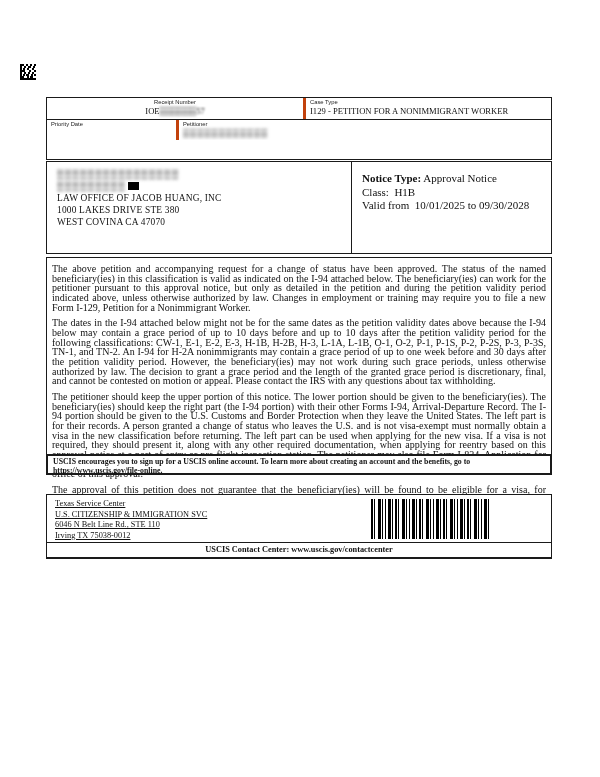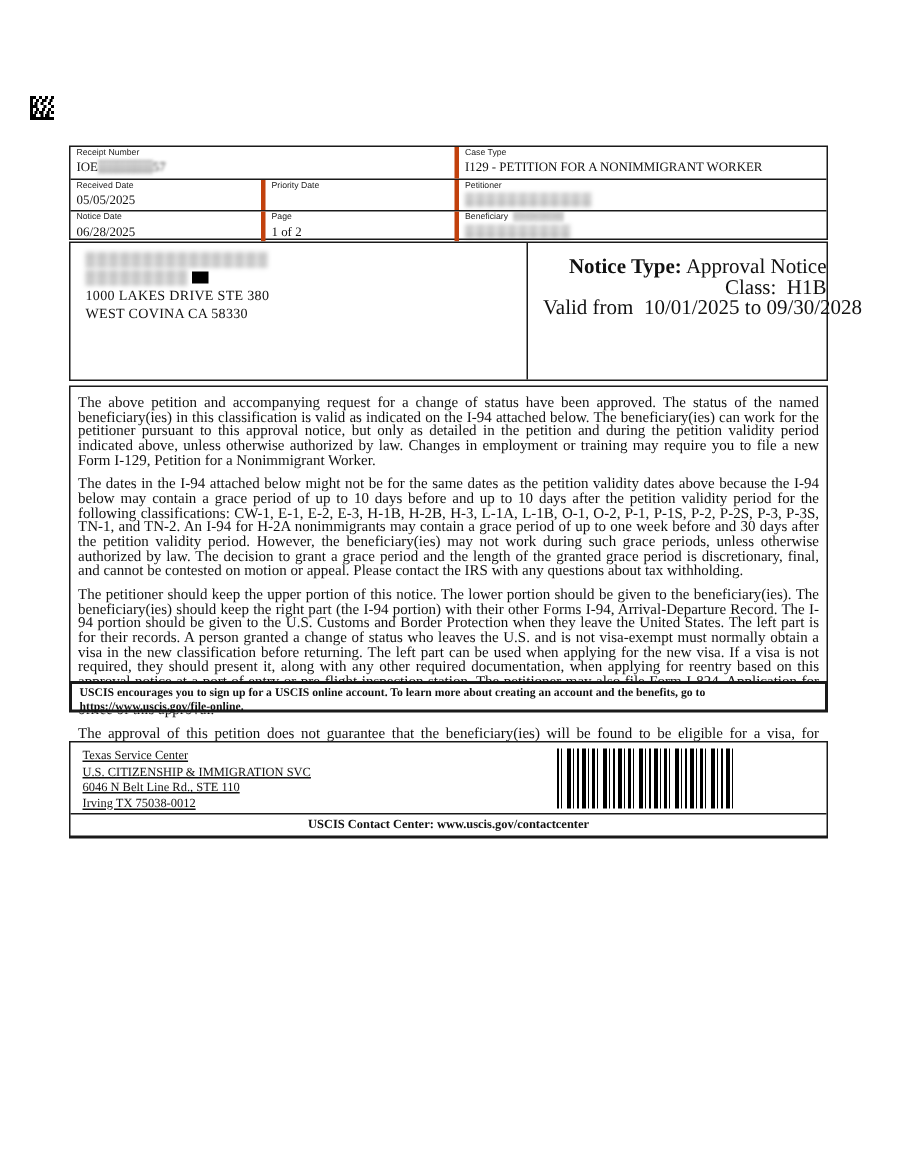--- a/index.html
+++ b/index.html
@@ -19,38 +19,38 @@
   
   .dm { position:absolute; left:20px; top:64px; width:16px; height:16px; }
 
   
   .hdr-row { display:flex; height:21px; }
   .hdr-row + .hdr-row { border-top:1px solid #1a1a1a; }
   .cell { padding:1px 4px; overflow:hidden; }
   .cell + .cell { border-left:3px solid #c2410c; }
   .lbl { font-family:"Liberation Sans", sans-serif; font-size:5.8px; color:#222; line-height:7px; }
   .val { font-size:8.6px; line-height:10px; white-space:nowrap; }
-  .w-receipt { width:256px; }
+  .w-receipt { width:256px;text-align:center; }
   .w-casetype { flex:1; }
   .w-c1 { width:127px; }
   .w-c2 { width:129px; }
   .w-c3 { flex:1; }
 
   
   .redact { filter:blur(1.5px); color:#2a2a2a; letter-spacing:1px; display:inline-block; }
   .redact-lite { filter:blur(1.2px); color:#2a2a2a; display:inline-block; }
   .blackbox { display:inline-block; width:11px; height:8px; background:#000; vertical-align:middle; margin-left:2px; filter:none; }
 
   
   .addr-wrap { display:flex; height:100%; }
   .addr-left { flex:1; padding:7px 0 0 10px; }
   .addr-right { width:200px; border-left:1px solid #1a1a1a; padding:10px 0 0 10px; }
   .addr-line { font-size:9.4px; line-height:12.2px; letter-spacing:.2px; white-space:nowrap; }
   .addr-redact { font-size:9.4px; line-height:11.5px; }
-  .nt-line { font-size:14px; line-height:13.6px; white-space:nowrap;text-align:right; }
+  .nt-line { font-size:11px; line-height:13.6px; white-space:nowrap; }
   .b { font-weight:bold; }
 
   
   .body-box { padding:3px 5px 0 5px; }
   .body-box p { font-size:10px; line-height:9.65px; text-align:justify; margin:3px 0 6px 0; }
 
   
   .strip { font-size:7.8px; line-height:10px; padding:1px 5px; }
   .strip-bold { font-weight:bold; border-width:2px; padding:1px 5px; line-height:9.3px; }
 
@@ -108,56 +108,39 @@
         <div class="cell w-receipt">
           <div class="lbl">Receipt Number</div>
           <div class="val"><span>IOE</span><span class="redact-lite" style="font-size:8.6px;">▒▒▒▒▒▒57</span></div>
         </div>
         <div class="cell w-casetype">
           <div class="lbl">Case Type</div>
           <div class="val">I129 - PETITION FOR A NONIMMIGRANT WORKER</div>
         </div>
       </div>
       <div class="hdr-row">
-        <div class="cell w-c1">
-          <div class="lbl">Received Date</div>
-          <div class="val">05/05/2025</div>
-        </div>
         <div class="cell w-c2">
           <div class="lbl">Priority Date</div>
           <div class="val"></div>
         </div>
         <div class="cell w-c3">
           <div class="lbl">Petitioner</div>
           <div class="val"><span class="redact" style="font-size:8.6px;">▒▒▒▒▒▒▒▒▒▒▒▒</span></div>
         </div>
       </div>
-      <div class="hdr-row">
-        <div class="cell w-c1">
-          <div class="lbl">Notice Date</div>
-          <div class="val">06/28/2025</div>
-        </div>
-        <div class="cell w-c2">
-          <div class="lbl">Page</div>
-          <div class="val">1 of 2</div>
-        </div>
-        <div class="cell w-c3">
-          <div class="lbl"><span>Beneficiary</span>&nbsp;&nbsp;<span class="redact-lite" style="font-size:6px;">▒▒▒▒▒▒▒▒</span></div>
-          <div class="val"><span class="redact" style="font-size:8.6px;">▒▒▒▒▒▒▒▒▒▒</span></div>
-        </div>
-      </div>
     </div>
 
     <div class="box" style="top:64px; height:93px;">
       <div class="addr-wrap">
         <div class="addr-left">
           <div class="addr-redact"><span class="redact">▒▒▒▒▒▒▒▒▒▒▒▒▒▒▒▒</span></div>
           <div class="addr-redact"><span class="redact">▒▒▒▒▒▒▒▒▒</span><span class="blackbox"></span></div>
+          <div class="addr-line">LAW OFFICE OF JACOB HUANG, INC</div>
           <div class="addr-line">1000 LAKES DRIVE STE 380</div>
-          <div class="addr-line">WEST COVINA  CA  58330</div>
+          <div class="addr-line">WEST COVINA  CA  47070</div>
         </div>
         <div class="addr-right">
           <div class="nt-line"><span class="b">Notice Type:</span> <span>Approval Notice</span></div>
           <div class="nt-line"><span>Class:</span>&nbsp; <span>H1B</span></div>
           <div class="nt-line"><span>Valid from</span>&nbsp; <span>10/01/2025 to 09/30/2028</span></div>
         </div>
       </div>
     </div>
 
     <div class="box body-box" style="top:160px; height:202px;">

